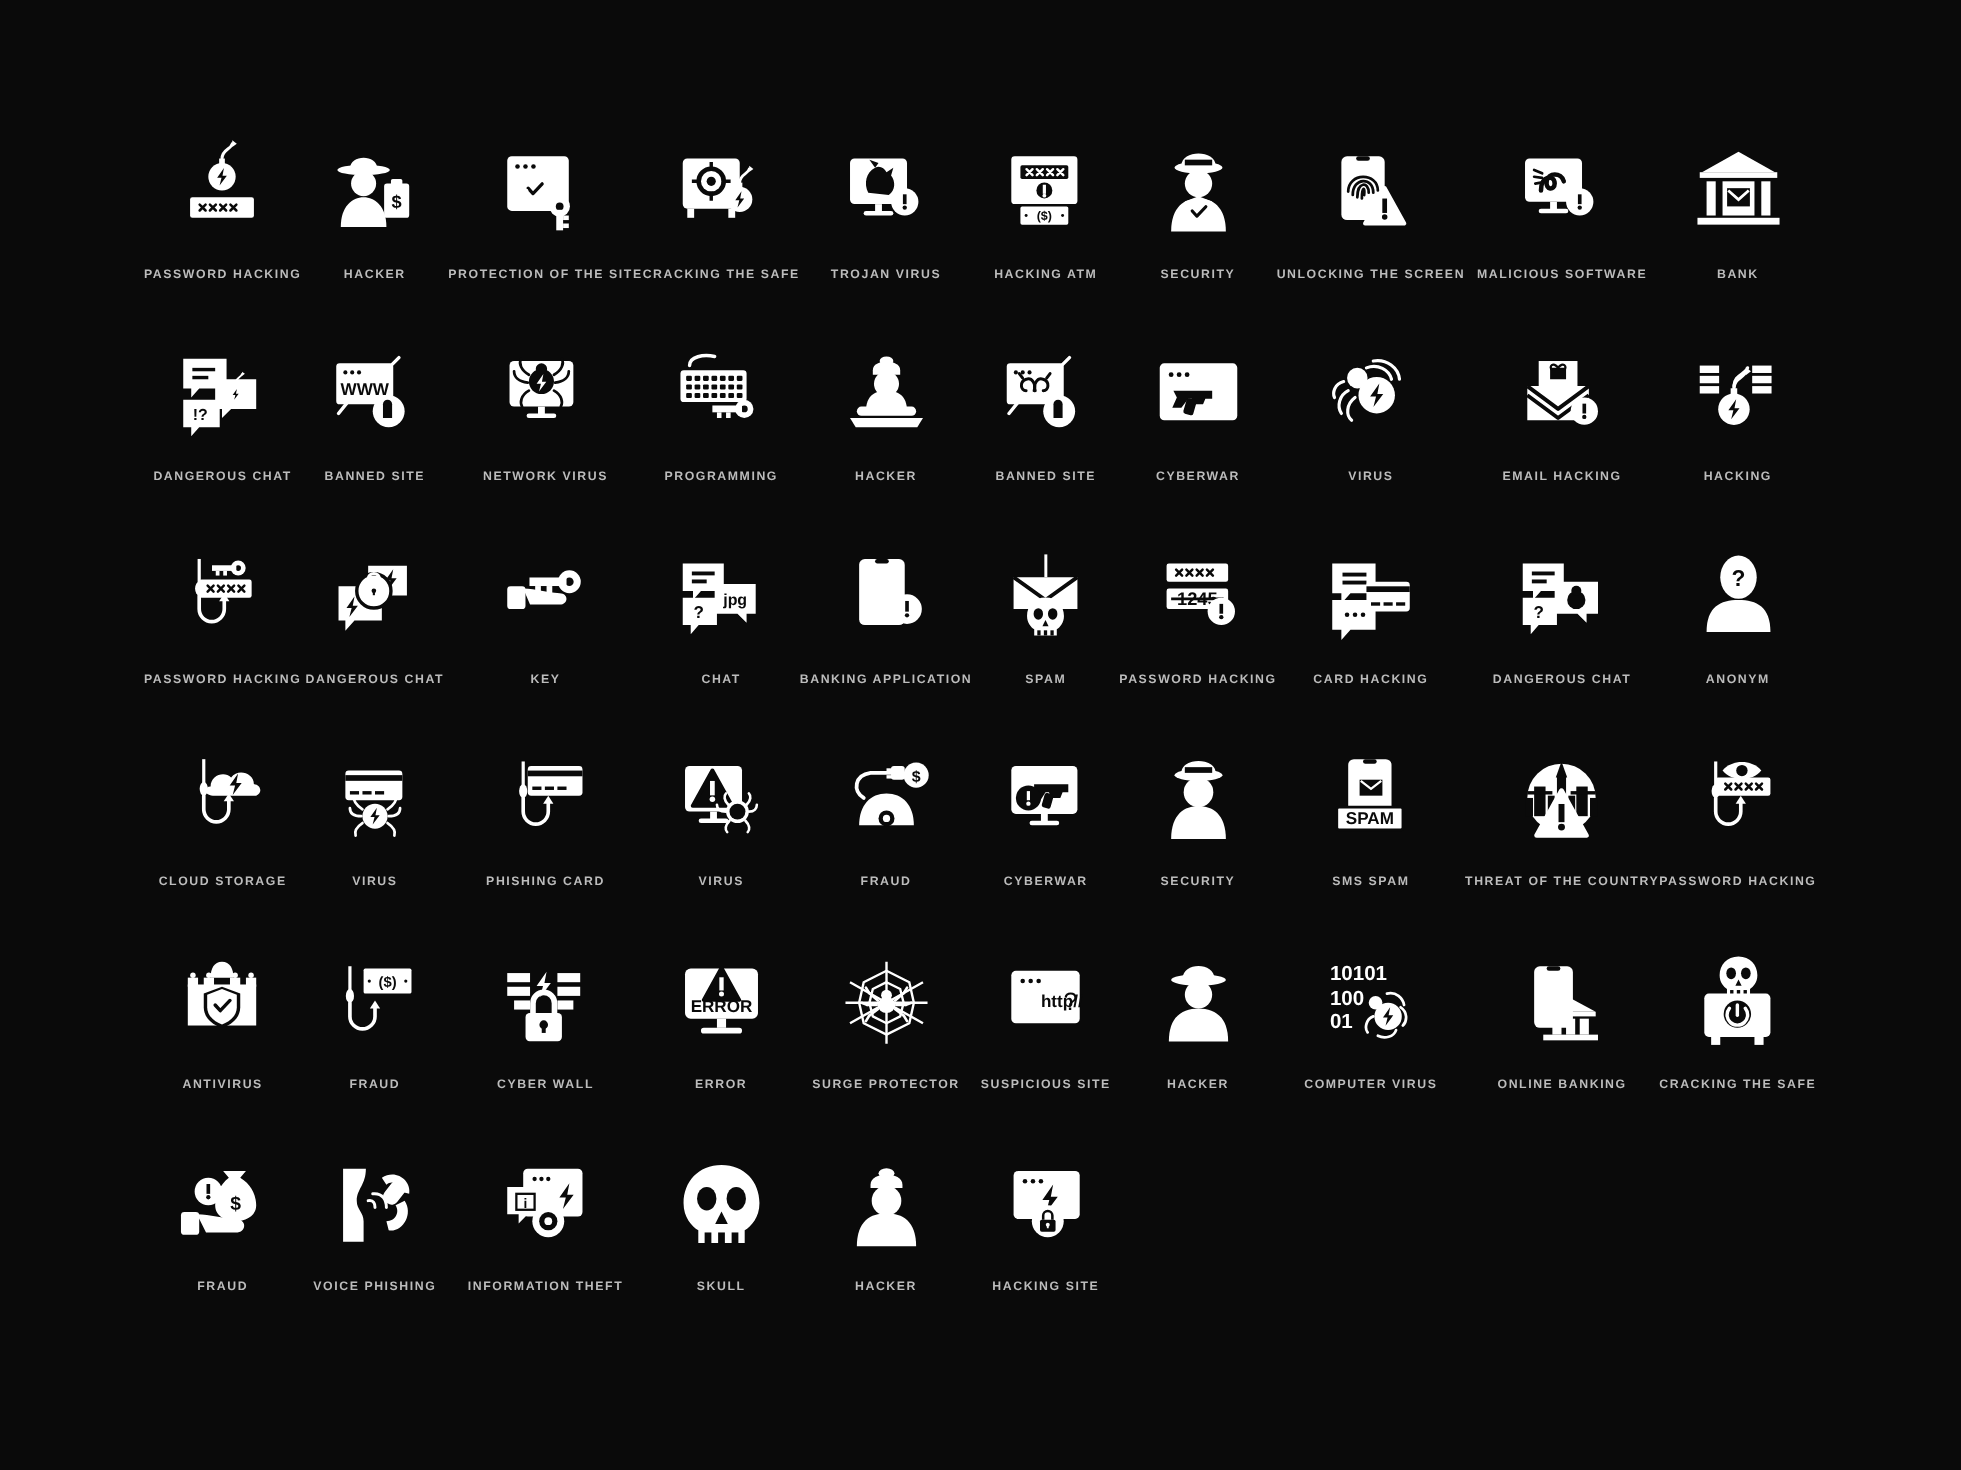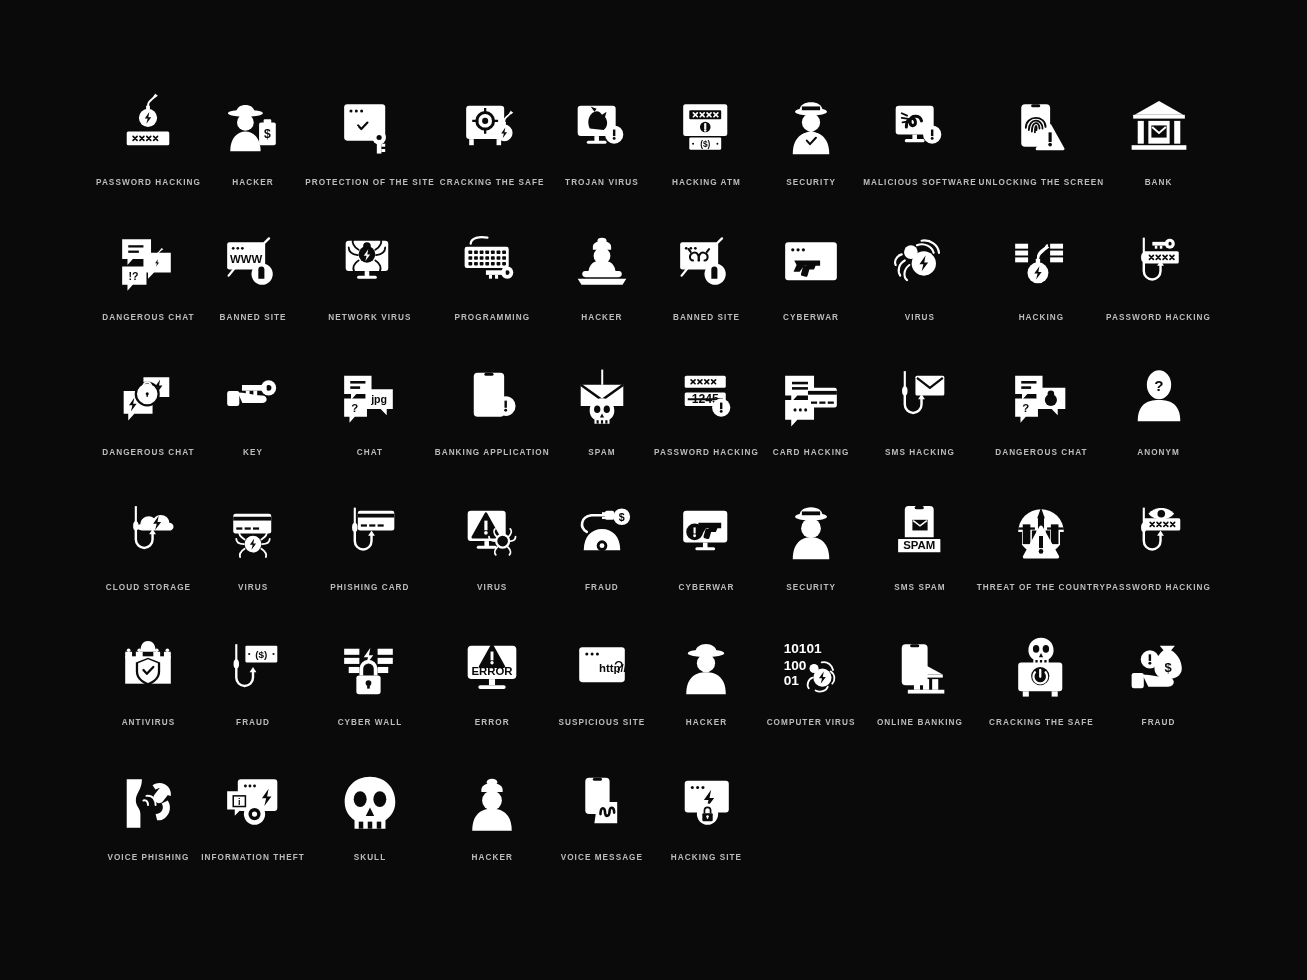--- a/index.html
+++ b/index.html
@@ -175,51 +175,51 @@
               <path d="M0 -14 L13 -9 L13 2 C13 10 6 15 0 17 C-6 15 -13 10 -13 2 L-13 -9 Z" fill="#fff"></path>
               <path d="M-6 0 l4.5 5 l8.5 -9" stroke="#0a0a0a" stroke-width="3" fill="none" stroke-linecap="round" stroke-linejoin="round"></path>
             </g>
           </svg>
         </div>
         <div class="cap">SECURITY</div>
       </div>
       <div class="cell">
         <div class="glyph">
           <svg viewBox="0 0 100 100" xmlns="http://www.w3.org/2000/svg">
+<rect x="24" y="16" width="38" height="56" rx="5" fill="#fff"></rect>
+            <rect x="37" y="16" width="12" height="4" rx="2" fill="#0a0a0a"></rect>
+<g stroke="#0a0a0a" stroke-width="2.4" fill="none" stroke-linecap="round">
+<path d="M34 50 C34 34 52 34 52 48"></path>
+              <path d="M38 52 C38 38 48 38 48 48"></path>
+              <path d="M42 53 C42 42 45 43 44 50"></path>
+              <path d="M30 47 C30 30 56 30 56 46"></path>
+            </g>
+<g transform="translate(62,60) scale(1.15)">
+              <path d="M0 -14 L15 13 L-15 13 Z" fill="#fff" stroke="#fff" stroke-width="3" stroke-linejoin="round"></path>
+              <rect x="-1.8" y="-6" width="3.6" height="11" fill="#0a0a0a"></rect>
+              <circle cx="0" cy="8" r="2.1" fill="#0a0a0a"></circle>
+            </g>
+          </svg>
+        </div>
+        <div class="cap">UNLOCKING THE SCREEN</div>
+      </div>
+      <div class="cell">
+        <div class="glyph">
+          <svg viewBox="0 0 100 100" xmlns="http://www.w3.org/2000/svg">
 <rect x="18" y="18" width="50" height="38" rx="4" fill="#fff"></rect>
             <rect x="40" y="56" width="6" height="7" fill="#fff"></rect>
             <rect x="30" y="62" width="26" height="4" rx="2" fill="#fff"></rect>
 <path d="M32 46 C32 32 44 32 44 40 C44 46 36 46 37 38 C38 30 50 30 52 38" stroke="#0a0a0a" stroke-width="4" fill="none" stroke-linecap="round"></path>
 <path d="M26 28 l7 3 M26 34 l7 1 M27 40 l6 -1" stroke="#0a0a0a" stroke-width="2.4" stroke-linecap="round"></path>
 <circle cx="66" cy="56" r="12" fill="#fff"></circle>
             <rect x="64.4" y="49.4" width="3.2" height="8.64" fill="#0a0a0a"></rect>
             <circle cx="66" cy="61.04" r="1.9" fill="#0a0a0a"></circle>
           </svg>
         </div>
         <div class="cap">MALICIOUS SOFTWARE</div>
-      </div>
-      <div class="cell">
-        <div class="glyph">
-          <svg viewBox="0 0 100 100" xmlns="http://www.w3.org/2000/svg">
-<rect x="24" y="16" width="38" height="56" rx="5" fill="#fff"></rect>
-            <rect x="37" y="16" width="12" height="4" rx="2" fill="#0a0a0a"></rect>
-<g stroke="#0a0a0a" stroke-width="2.4" fill="none" stroke-linecap="round">
-<path d="M34 50 C34 34 52 34 52 48"></path>
-              <path d="M38 52 C38 38 48 38 48 48"></path>
-              <path d="M42 53 C42 42 45 43 44 50"></path>
-              <path d="M30 47 C30 30 56 30 56 46"></path>
-            </g>
-<g transform="translate(62,60) scale(1.15)">
-              <path d="M0 -14 L15 13 L-15 13 Z" fill="#fff" stroke="#fff" stroke-width="3" stroke-linejoin="round"></path>
-              <rect x="-1.8" y="-6" width="3.6" height="11" fill="#0a0a0a"></rect>
-              <circle cx="0" cy="8" r="2.1" fill="#0a0a0a"></circle>
-            </g>
-          </svg>
-        </div>
-        <div class="cap">UNLOCKING THE SCREEN</div>
       </div>
       <div class="cell">
         <div class="glyph">
           <svg viewBox="0 0 100 100" xmlns="http://www.w3.org/2000/svg">
 <path d="M50 12 L82 30 L18 30 Z" fill="#fff"></path>
             <rect x="16" y="30" width="68" height="5" fill="#fff"></rect>
 <rect x="22" y="38" width="8" height="30" fill="#fff"></rect>
             <rect x="70" y="38" width="8" height="30" fill="#fff"></rect>
 <rect x="36" y="38" width="28" height="30" fill="#fff"></rect>
 <rect x="40" y="44" width="20" height="16" fill="#0a0a0a"></rect>
@@ -382,20 +382,36 @@
               <path d="M36 50 C28 56 28 66 33 70"></path>
 <path d="M26 36 C18 38 16 46 18 50"></path>
             </g>
           </svg>
         </div>
         <div class="cap">VIRUS</div>
       </div>
       <div class="cell">
         <div class="glyph">
           <svg viewBox="0 0 100 100" xmlns="http://www.w3.org/2000/svg">
+<rect x="30" y="18" width="34" height="26" fill="#fff"></rect>
+<path d="M40 24 h14 v10 h-14 Z" fill="#0a0a0a"></path>
+            <path d="M47 24 c-4 -6 -9 -1 -5 2 M47 24 c4 -6 9 -1 5 2" stroke="#0a0a0a" stroke-width="2" fill="none"></path>
+<path d="M20 40 h54 v30 h-54 Z" fill="#fff"></path>
+<path d="M20 40 L47 60 L74 40" stroke="#0a0a0a" stroke-width="3.4" fill="none" stroke-linejoin="round"></path>
+<path d="M20 48 L47 68 L74 48" stroke="#0a0a0a" stroke-width="3.4" fill="none" stroke-linejoin="round"></path>
+<circle cx="70" cy="62" r="12" fill="#fff"></circle>
+            <rect x="68.4" y="55.4" width="3.2" height="8.64" fill="#0a0a0a"></rect>
+            <circle cx="70" cy="67.04" r="1.9" fill="#0a0a0a"></circle>
+          </svg>
+        </div>
+        <div class="cap">EMAIL HACKING</div>
+      </div>
+      <div class="cell">
+        <div class="glyph">
+          <svg viewBox="0 0 100 100" xmlns="http://www.w3.org/2000/svg">
 <g>
               <rect x="16" y="22" width="17" height="6.5" fill="#fff"></rect>
               <rect x="16" y="31" width="17" height="6.5" fill="#fff"></rect>
               <rect x="16" y="40" width="17" height="6.5" fill="#fff"></rect>
             </g>
             <g>
               <rect x="62" y="22" width="17" height="6.5" fill="#fff"></rect>
               <rect x="62" y="31" width="17" height="6.5" fill="#fff"></rect>
               <rect x="62" y="40" width="17" height="6.5" fill="#fff"></rect>
             </g>
@@ -550,33 +566,20 @@
             <circle cx="36" cy="63" r="2" fill="#0a0a0a"></circle>
             <circle cx="43" cy="63" r="2" fill="#0a0a0a"></circle>
 <rect x="46" y="34" width="38" height="26" rx="3" fill="#fff"></rect>
             <rect x="46" y="38" width="38" height="5" fill="#0a0a0a"></rect>
             <rect x="50" y="52" width="8" height="3" fill="#0a0a0a"></rect>
             <rect x="61" y="52" width="8" height="3" fill="#0a0a0a"></rect>
             <rect x="72" y="52" width="8" height="3" fill="#0a0a0a"></rect>
           </svg>
         </div>
         <div class="cap">CARD HACKING</div>
-      </div>
-      <div class="cell">
-        <div class="glyph">
-          <svg viewBox="0 0 100 100" xmlns="http://www.w3.org/2000/svg">
-<rect x="44" y="18" width="38" height="26" rx="2" fill="#fff"></rect>
-            <path d="M46 21 L63 34.120000000000005 L80 21" stroke="#0a0a0a" stroke-width="3" fill="none" stroke-linejoin="round"></path>
-<rect x="28.6" y="12" width="2.8" height="22" fill="#fff"></rect>
-            <ellipse cx="30" cy="38" rx="3.6" ry="6" fill="#fff"></ellipse>
-            <path d="M30 44 L30 56 A11 11 0 0 0 52 56 L52 48" stroke="#fff" stroke-width="3.2" fill="none" stroke-linecap="round"></path>
-            <path d="M52 42 l4.5 7 l-9 0 Z" fill="#fff"></path>
-          </svg>
-        </div>
-        <div class="cap">SMS HACKING</div>
       </div>
       <div class="cell">
         <div class="glyph">
           <svg viewBox="0 0 100 100" xmlns="http://www.w3.org/2000/svg">
 <path d="M16 18 h36 v24 h-20 l-7 8 v-8 h-9 Z" fill="#fff"></path>
             <rect x="24" y="25" width="20" height="3.4" fill="#0a0a0a"></rect>
             <rect x="24" y="32" width="13" height="3.4" fill="#0a0a0a"></rect>
 <path d="M44 34 h38 v28 h-10 l0 8 l-8 -8 h-20 Z" fill="#fff"></path>
 <g transform="translate(63,48) scale(0.72)">
 <ellipse cx="0" cy="2" rx="8" ry="7.5" fill="#fff"></ellipse>
@@ -848,20 +851,38 @@
               <circle cx="0" cy="8" r="2.1" fill="#fff"></circle>
             </g>
 <text x="50" y="56" font-family="Liberation Sans, sans-serif" font-size="15" font-weight="700" fill="#0a0a0a" text-anchor="middle">ERROR</text>
           </svg>
         </div>
         <div class="cap">ERROR</div>
       </div>
       <div class="cell">
         <div class="glyph">
           <svg viewBox="0 0 100 100" xmlns="http://www.w3.org/2000/svg">
+<g stroke="#fff" stroke-width="2.1" fill="none">
+<path d="M50 12 L50 84 M18 30 L82 66 M18 66 L82 30 M14 48 L86 48"></path>
+<path d="M50 20 L70 30 L74 48 L70 66 L50 76 L30 66 L26 48 L30 30 Z"></path>
+<path d="M50 30 L62 36 L65 48 L62 60 L50 66 L38 60 L35 48 L38 36 Z"></path>
+            </g>
+<g transform="translate(50,48) scale(0.95)">
+<ellipse cx="0" cy="2" rx="8" ry="7.5" fill="#fff"></ellipse>
+              <circle cx="0" cy="-7" r="5" fill="#fff"></circle>
+<path d="M-8 -2 L-16 -9 M-9 2 L-18 2 M-8 6 L-16 12 M8 -2 L16 -9 M9 2 L18 2 M8 6 L16 12" stroke="#fff" stroke-width="2.4" stroke-linecap="round" fill="none"></path>
+<path d="M-16 -9 l-3 -5 M-18 2 l-5 -2 M-16 12 l-3 5 M16 -9 l3 -5 M18 2 l5 -2 M16 12 l3 5" stroke="#fff" stroke-width="2.4" stroke-linecap="round" fill="none"></path>
+            </g>
+          </svg>
+        </div>
+        <div class="cap">SURGE PROTECTOR</div>
+      </div>
+      <div class="cell">
+        <div class="glyph">
+          <svg viewBox="0 0 100 100" xmlns="http://www.w3.org/2000/svg">
 <rect x="20" y="20" width="60" height="46" rx="4" fill="#fff"></rect>
             <circle cx="30" cy="29" r="2" fill="#0a0a0a"></circle>
             <circle cx="37" cy="29" r="2" fill="#0a0a0a"></circle>
             <circle cx="44" cy="29" r="2" fill="#0a0a0a"></circle>
 <text x="46" y="52" font-family="Liberation Sans, sans-serif" font-size="15" font-weight="700" fill="#0a0a0a" text-anchor="start">http//</text>
 <text x="72" y="54" font-family="Liberation Sans, sans-serif" font-size="22" font-weight="400" fill="#0a0a0a" text-anchor="middle">?</text>
           </svg>
         </div>
         <div class="cap">SUSPICIOUS SITE</div>
       </div>
@@ -999,31 +1020,20 @@
             <ellipse cx="50" cy="20" rx="7" ry="4.5" fill="#fff"></ellipse>
 <circle cx="50" cy="44" r="13" fill="#fff"></circle>
 <path d="M24 84 C24 62 36 55 50 55 C64 55 76 62 76 84 Z" fill="#fff"></path>
           </svg>
         </div>
         <div class="cap">HACKER</div>
       </div>
       <div class="cell">
         <div class="glyph">
           <svg viewBox="0 0 100 100" xmlns="http://www.w3.org/2000/svg">
-<rect x="28" y="14" width="32" height="48" rx="5" fill="#fff"></rect>
-            <rect x="38" y="14" width="12" height="4" rx="2" fill="#0a0a0a"></rect>
-<path d="M44 46 L70 46 L70 74 L40 74 Z" fill="#fff"></path>
-<path d="M48 62 C48 52 54 52 54 60 C54 66 60 66 60 58 C60 52 66 52 66 60" stroke="#0a0a0a" stroke-width="3.4" fill="none" stroke-linecap="round"></path>
-          </svg>
-        </div>
-        <div class="cap">VOICE MESSAGE</div>
-      </div>
-      <div class="cell">
-        <div class="glyph">
-          <svg viewBox="0 0 100 100" xmlns="http://www.w3.org/2000/svg">
 <rect x="22" y="18" width="58" height="42" rx="4" fill="#fff"></rect>
             <circle cx="32" cy="27" r="2" fill="#0a0a0a"></circle>
             <circle cx="39" cy="27" r="2" fill="#0a0a0a"></circle>
             <circle cx="46" cy="27" r="2" fill="#0a0a0a"></circle>
 <path transform="translate(54,42) scale(1.35)" d="M2 -9 L-5 1 L-0.5 1 L-2.5 9 L5 -1 L0.5 -1 Z" fill="#0a0a0a"></path>
 <circle cx="52" cy="62" r="14" fill="#fff"></circle>
 <g transform="translate(52,62) scale(0.62)">
               <rect x="-11" y="-2" width="22" height="17" rx="2.5" fill="#0a0a0a"></rect>
               <path d="M-6.5 -2 L-6.5 -8 A6.5 6.5 0 0 1 6.5 -8 L6.5 -2" stroke="#0a0a0a" stroke-width="3.6" fill="none"></path>
               <circle cx="0" cy="5" r="2.8" fill="#fff"></circle>

